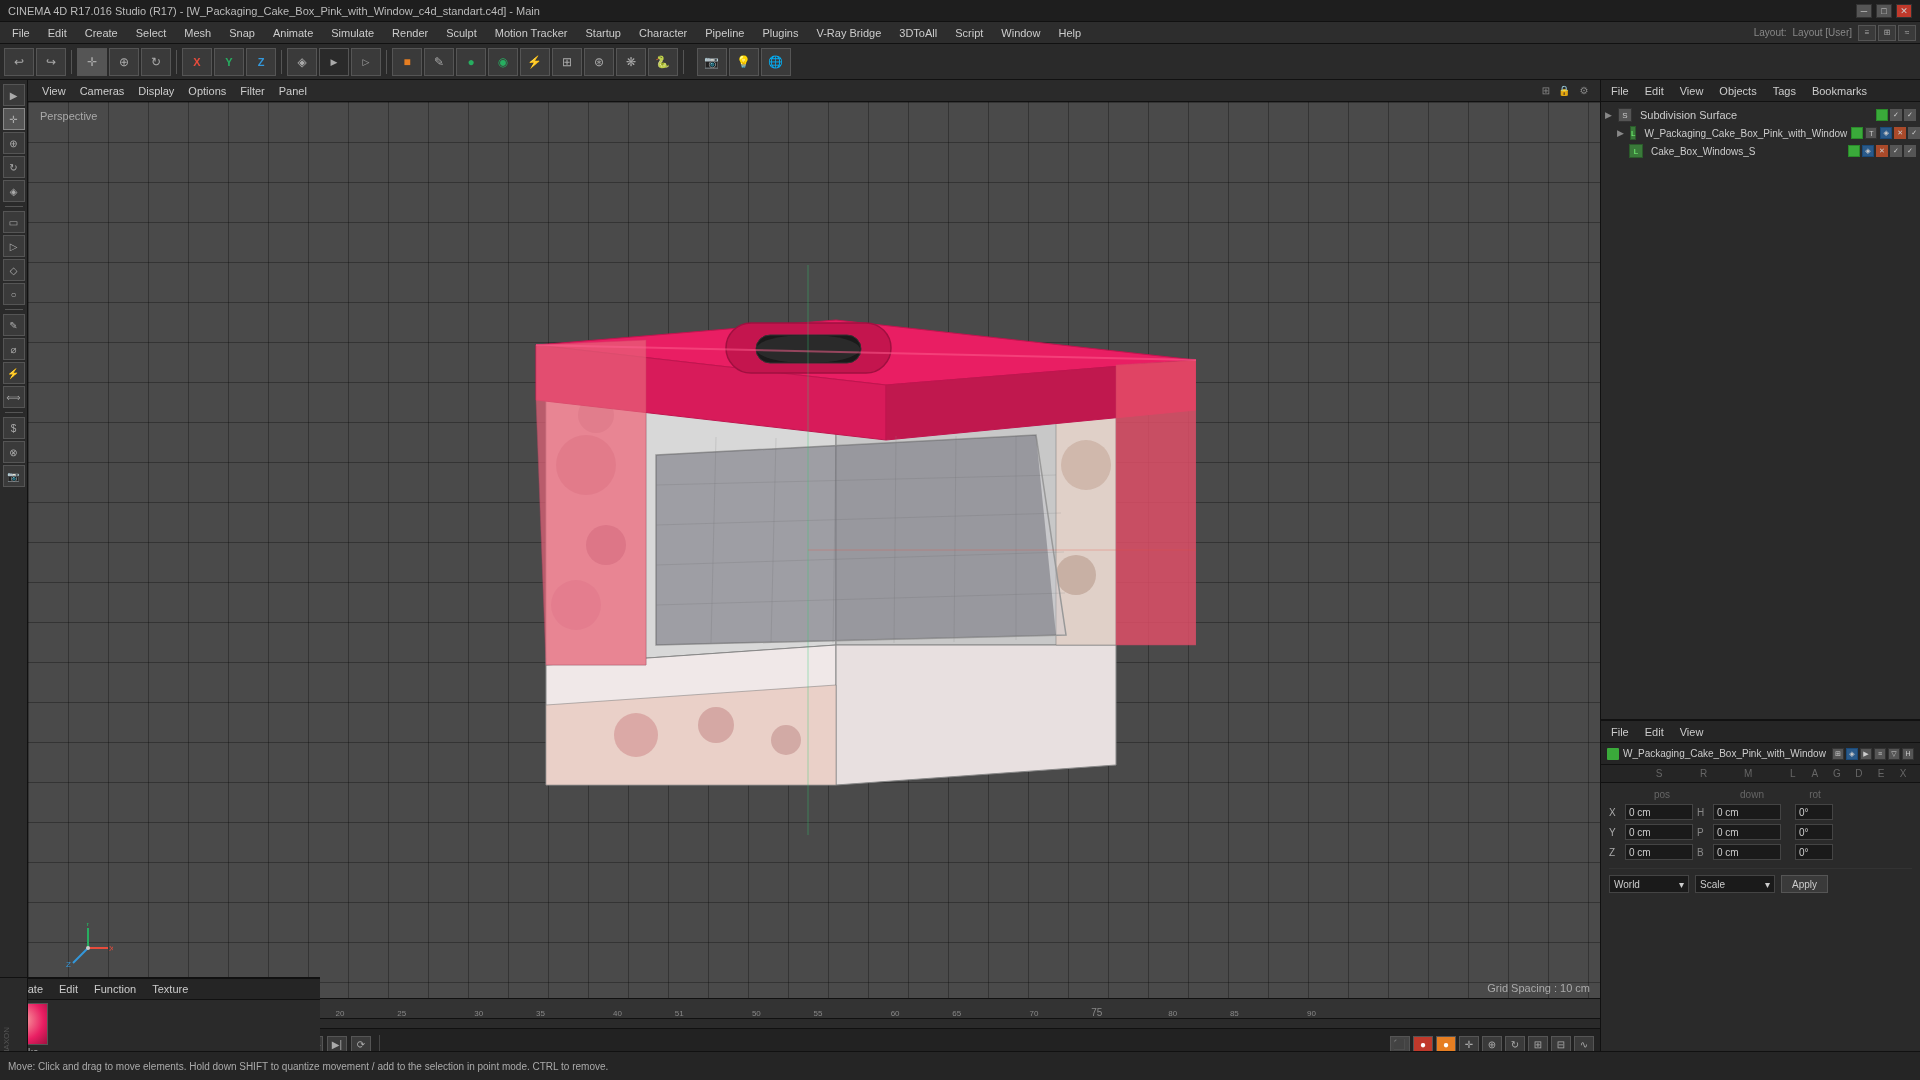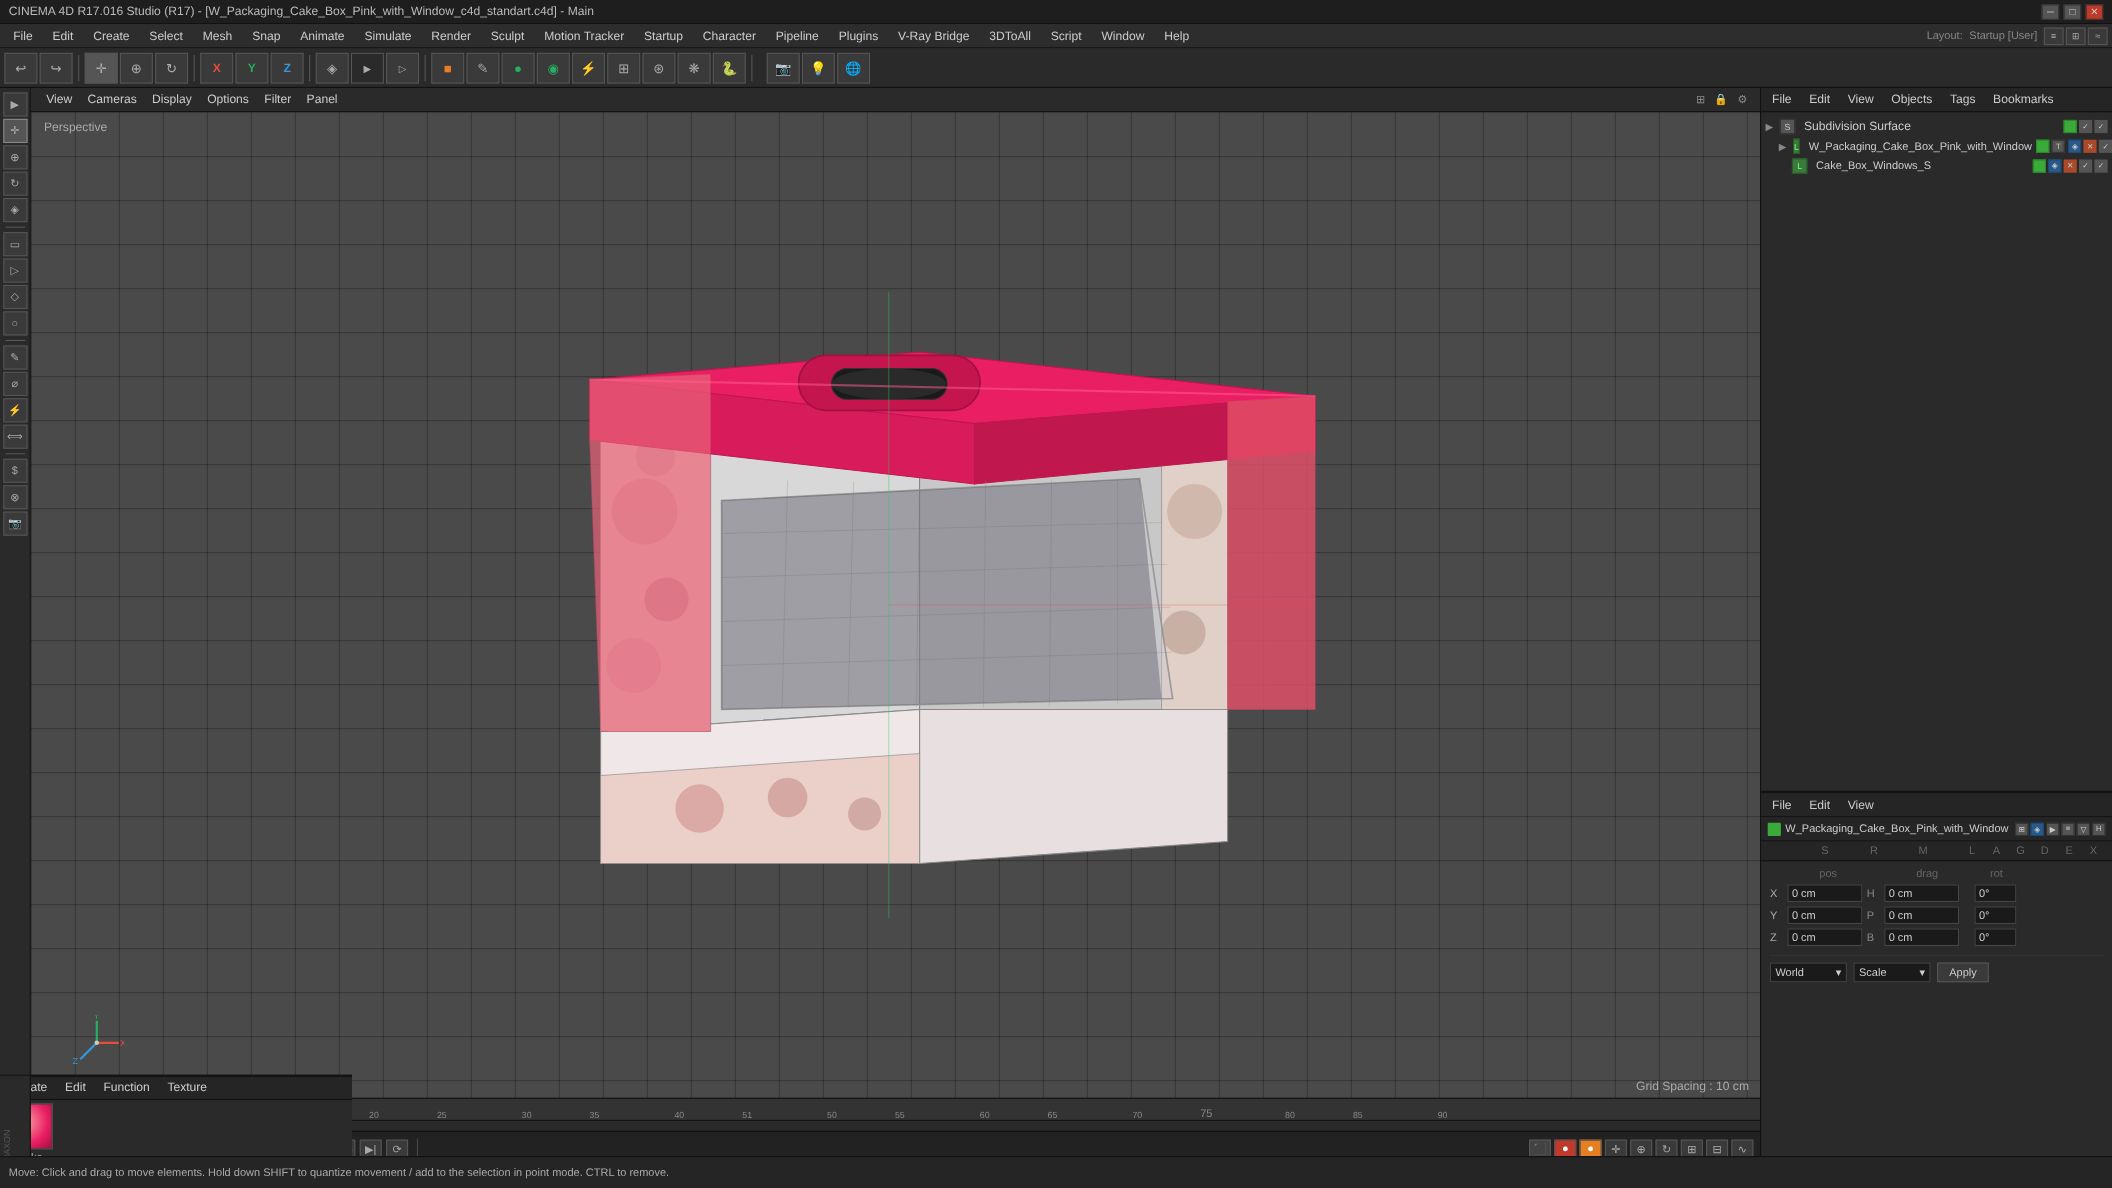--- a/index.html
+++ b/index.html
@@ -356,21 +356,21 @@
       height: 18px;
       background: #1a1a1a;
       border: 1px solid #444;
       color: #ccc;
       font-size: 10px;
       padding: 0 4px;
       display: flex;
       align-items: center;
       justify-content: space-between;
       cursor: pointer;
-      width: 70px;
+      width: 80px;
     }
     .apply-btn {
       height: 18px;
       background: #3a3a3a;
       border: 1px solid #555;
       color: #ccc;
       font-size: 10px;
       padding: 0 10px;
       cursor: pointer;
       display: flex;
@@ -448,21 +448,21 @@
   <div class="menu-item">Character</div>
   <div class="menu-item">Pipeline</div>
   <div class="menu-item">Plugins</div>
   <div class="menu-item">V-Ray Bridge</div>
   <div class="menu-item">3DToAll</div>
   <div class="menu-item">Script</div>
   <div class="menu-item">Window</div>
   <div class="menu-item">Help</div>
   <div style="margin-left:auto; display:flex; align-items:center; gap:6px; font-size:10px; color:#888;">
     <span>Layout:</span>
-    <span>Startup [User]</span>
+    <span>Layout [User]</span>
     <div style="display:flex;gap:2px;">
       <div class="toolbar-btn" style="width:18px;height:16px;font-size:8px;">≡</div>
       <div class="toolbar-btn" style="width:18px;height:16px;font-size:8px;">⊞</div>
       <div class="toolbar-btn" style="width:18px;height:16px;font-size:8px;">≈</div>
     </div>
   </div>
 </div>
 
 <div id="toolbar">
 
@@ -773,21 +773,21 @@
         <span style="width:20px; text-align:center;">E</span>
         <span style="width:20px; text-align:center;">X</span>
       </div>
 
       <div id="coord-content" style="padding:6px 8px;">
 
         <div style="display:flex; align-items:center; margin-bottom:4px; font-size:10px; color:#666;">
           <span style="width:16px;"></span>
           <span style="width:74px; text-align:center;">pos</span>
           <span style="width:16px;"></span>
-          <span style="width:74px; text-align:center;">drag</span>
+          <span style="width:74px; text-align:center;">down</span>
           <span style="width:6px;"></span>
           <span style="width:40px; text-align:center;">rot</span>
         </div>
 
         <div style="display:flex; align-items:center; gap:4px; margin-bottom:4px;">
           <span style="width:12px; font-size:10px; color:#aaa;">X</span>
           <input type="text" value="0 cm" style="width: 68px; height: 16px; background: rgb(26, 26, 26); border: 1px solid rgb(68, 68, 68); color: rgb(204, 204, 204); font-size: 10px; padding: 0px 3px;">
           <span style="width:12px; font-size:10px; color:#888;">H</span>
           <input type="text" value="0 cm" style="width: 68px; height: 16px; background: rgb(26, 26, 26); border: 1px solid rgb(68, 68, 68); color: rgb(204, 204, 204); font-size: 10px; padding: 0px 3px;">
           <span style="width:6px;"></span>

